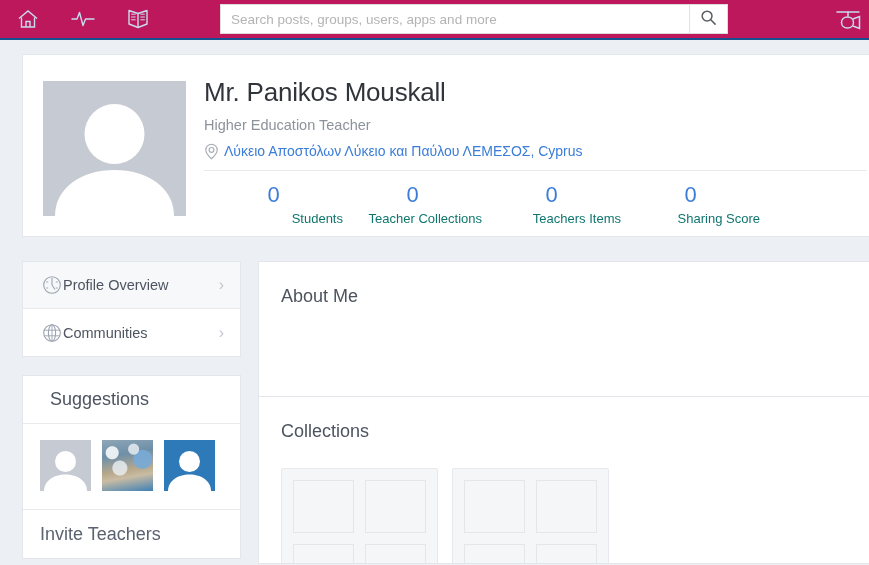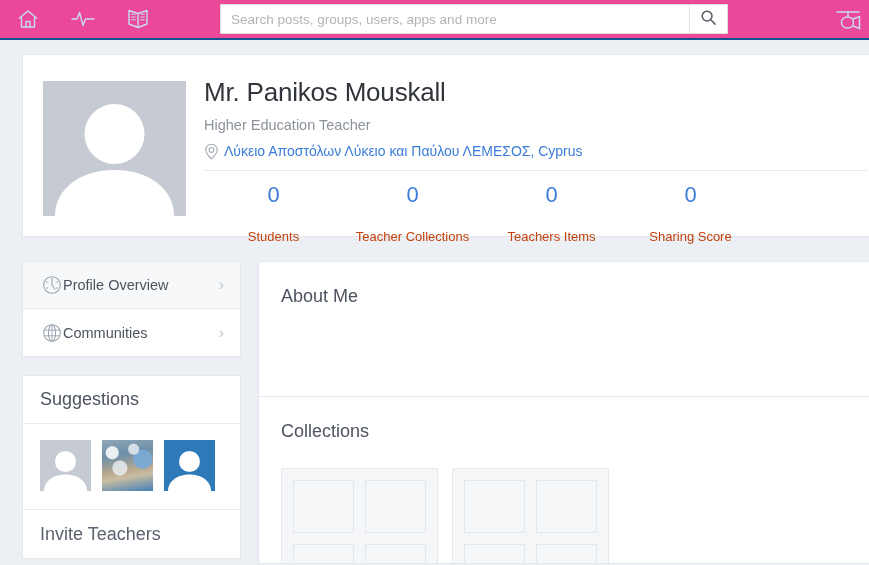--- a/index.html
+++ b/index.html
@@ -12,21 +12,21 @@
     font-family: "Liberation Sans", sans-serif;
     -webkit-font-smoothing: antialiased;
   }
 
   
   .topbar {
     position: absolute;
     top: 0; left: 0;
     width: 869px;
     height: 40px;
-    background: #ec4899;
+    background: #be185d;
     border-bottom: 2px solid #15508f;
     display: flex;
     align-items: center;
   }
 
   .nav-icons {
     display: flex;
     align-items: center;
     height: 40px;
   }
@@ -166,23 +166,24 @@
     cursor: pointer;
   }
   .stat-value {
     font-size: 22px;
     color: #3b7dd8;
     line-height: 26px;
     font-weight: normal;
   }
   .stat-label {
     font-size: 13px;
-    color: #c2410c;
+    color: #0f766e;
     line-height: 18px;
-    margin-top: 20px;
+    margin-top: 2px;
+    text-align: right;
   }
 
   
   .sidebar {
     position: absolute;
     left: 22px;
     top: 261px;
     width: 219px;
   }
 
@@ -222,21 +223,21 @@
 
   .sugg-card {
     margin-top: 18px;
     background: #ffffff;
     border: 1px solid #e3e7ec;
   }
   .sugg-header {
     height: 48px;
     display: flex;
     align-items: center;
-    padding-left: 17px;
+    padding-left: 27px;
     border-bottom: 1px solid #e8ebee;
   }
   .sugg-title {
     font-size: 18px;
     color: #4d5460;
     font-weight: normal;
   }
   .sugg-body {
     padding: 16px 17px 18px 17px;
     display: flex;

